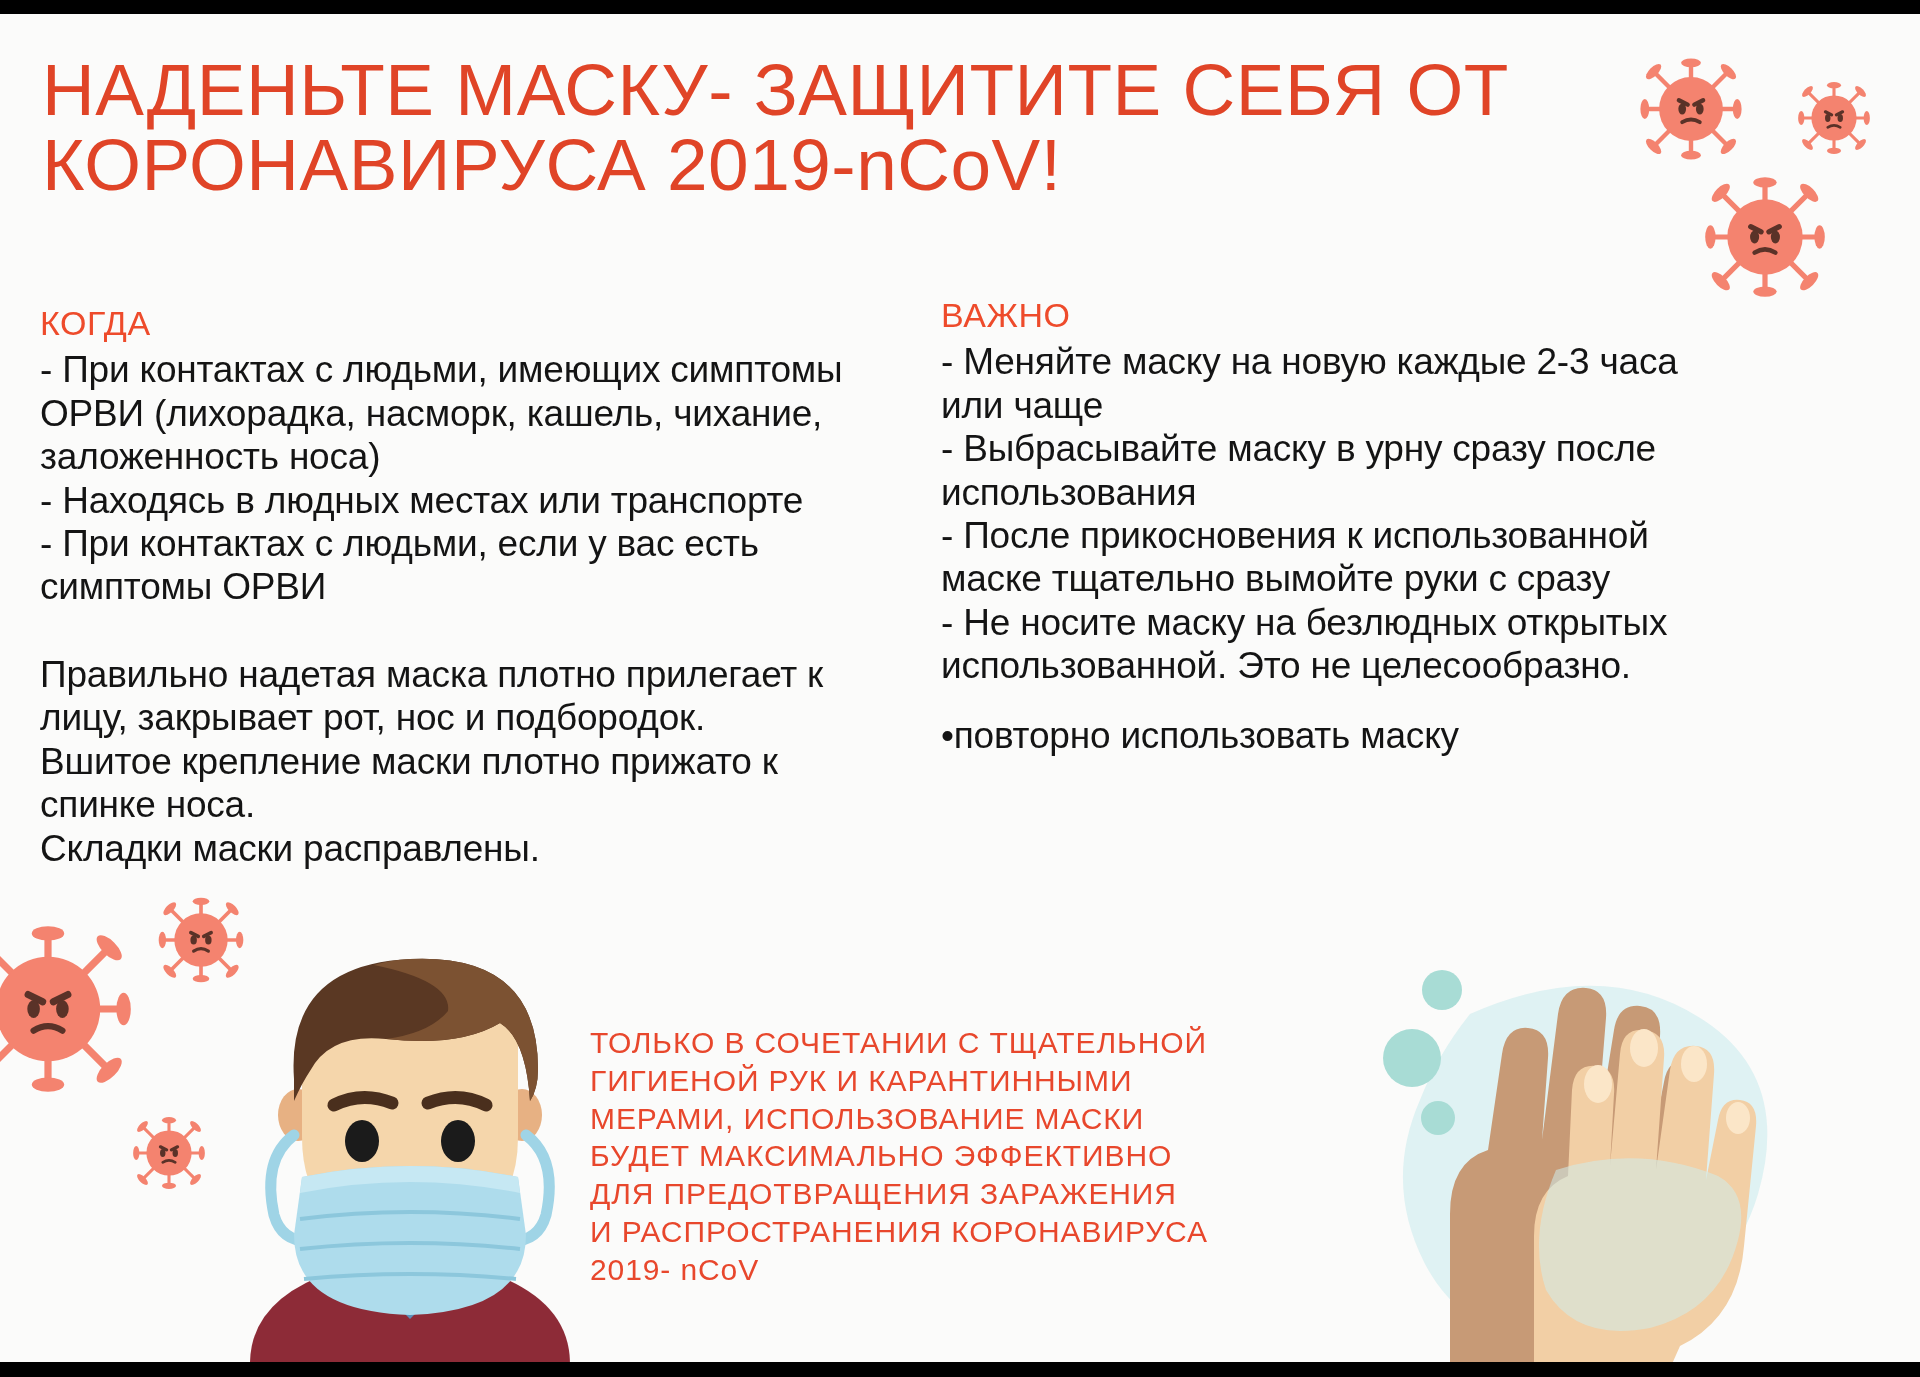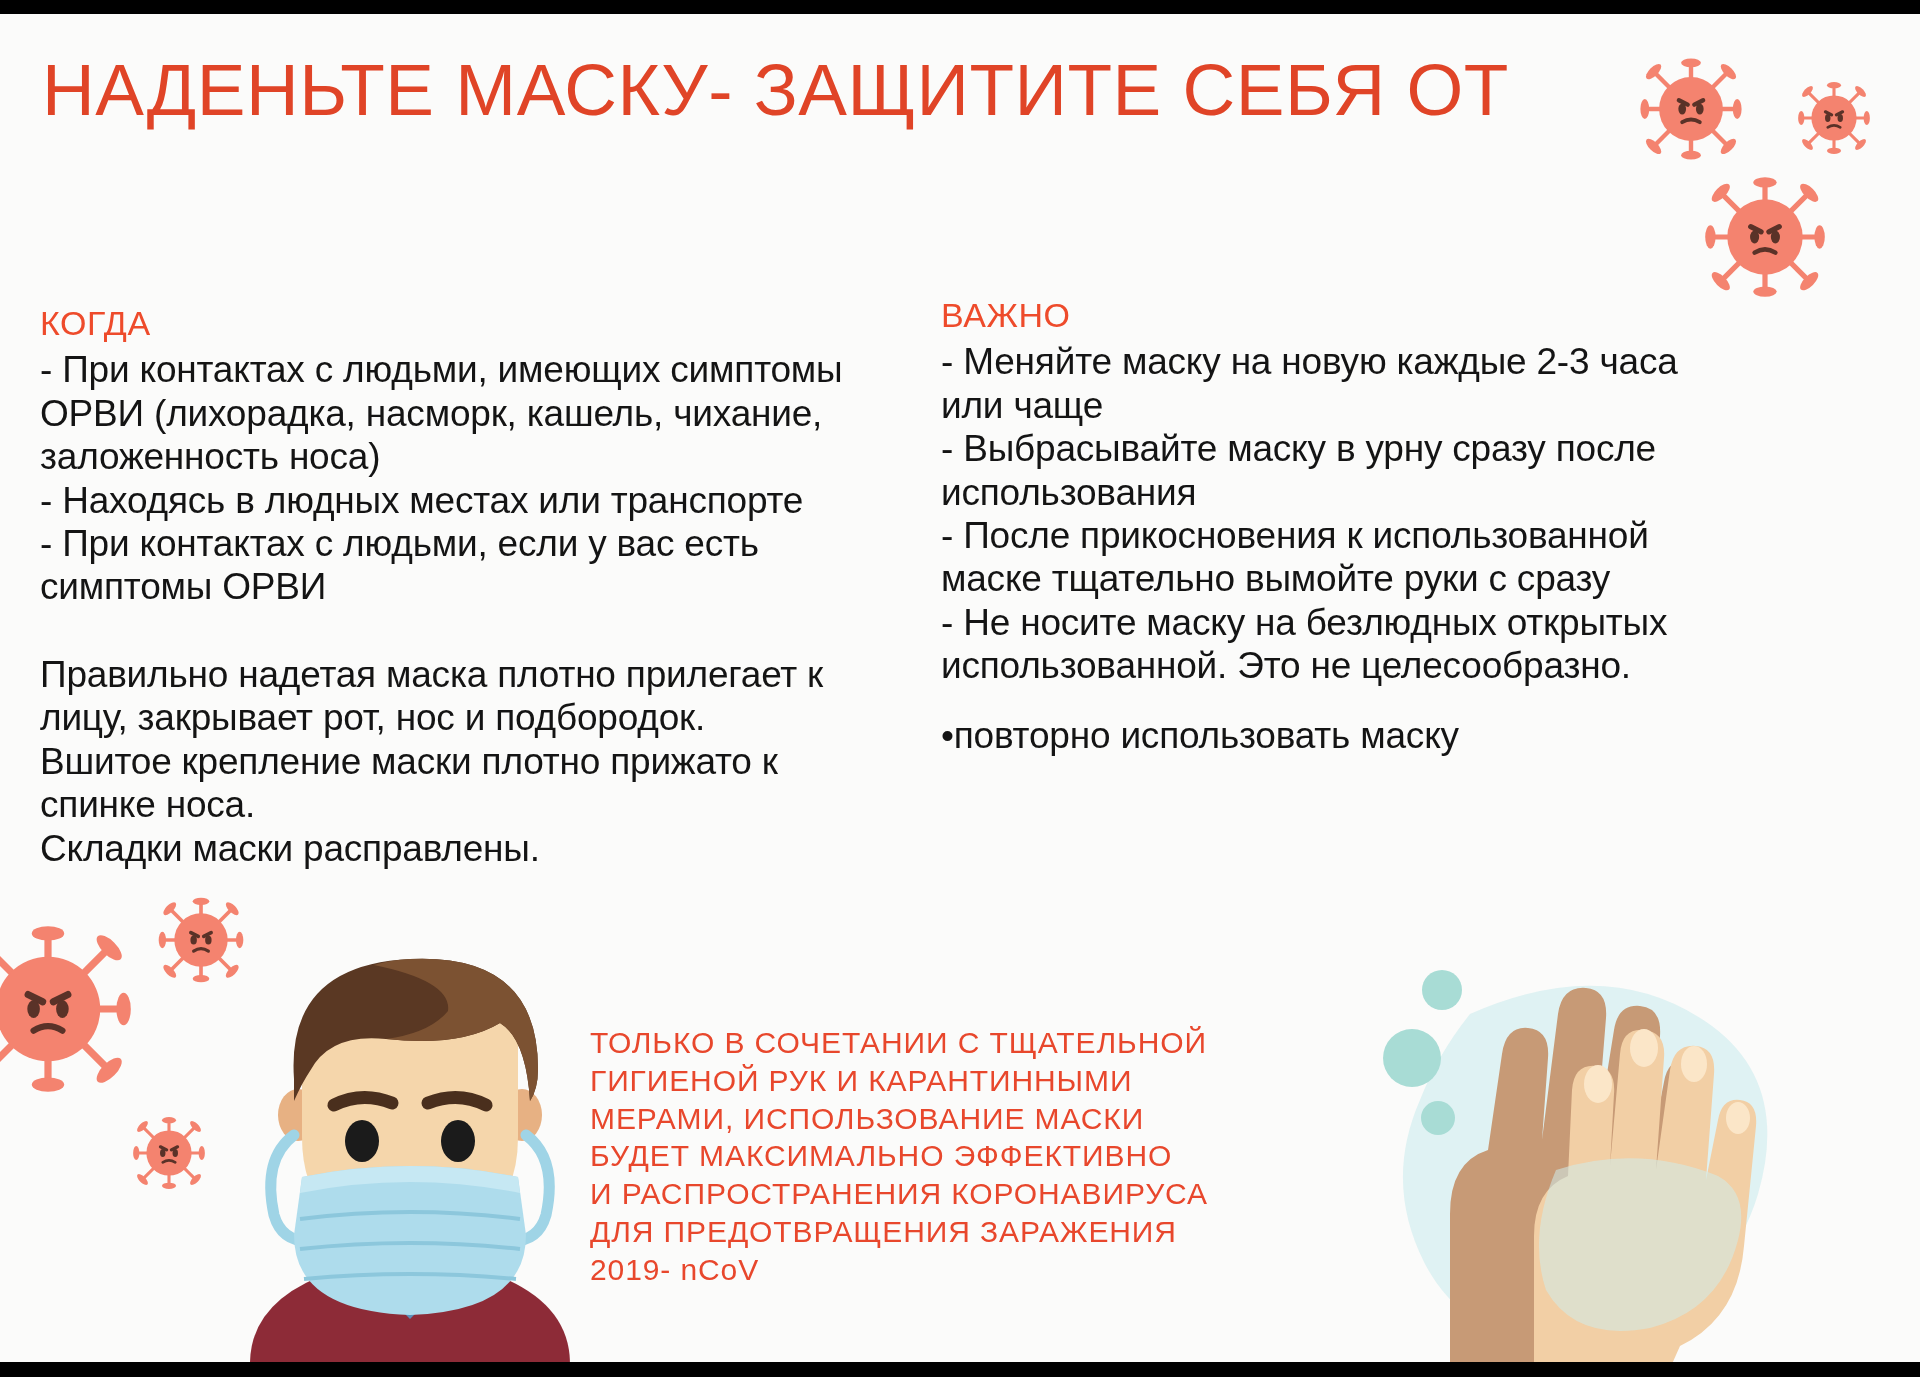--- a/index.html
+++ b/index.html
@@ -78,20 +78,21 @@
   .virus { position: absolute; }
 </style>
 </head>
 <body>
 
 <div id="poster">
   <div class="sheet">
 
     <div class="title">
       <span class="ln">НАДЕНЬТЕ МАСКУ- ЗАЩИТИТЕ СЕБЯ ОТ</span>
+      <span class="ln">КОРОНАВИРУСА 2019-nCoV!</span>
     </div>
 
     <svg class="virus" style="left:1636px; top:40px;" width="110" height="110" viewBox="0 0 100 100">
       <g stroke="#f4836f" stroke-width="4" fill="none">
         <line x1="50" y1="50" x2="50" y2="8"></line>
           <line x1="50" y1="50" x2="82" y2="18"></line>
         <line x1="50" y1="50" x2="92" y2="50"></line>
           <line x1="50" y1="50" x2="82" y2="82"></line>
         <line x1="50" y1="50" x2="50" y2="92"></line>
           <line x1="50" y1="50" x2="18" y2="82"></line>
@@ -357,19 +358,19 @@
       <circle cx="122" cy="96" r="20" fill="#a8dcd5"></circle>
       <circle cx="92" cy="164" r="29" fill="#a8dcd5"></circle>
       <circle cx="118" cy="224" r="17" fill="#a8dcd5"></circle>
     </svg>
 
     <div class="caption">
       <span class="ln">ТОЛЬКО В СОЧЕТАНИИ С ТЩАТЕЛЬНОЙ</span>
       <span class="ln">ГИГИЕНОЙ РУК И КАРАНТИННЫМИ</span>
       <span class="ln">МЕРАМИ, ИСПОЛЬЗОВАНИЕ МАСКИ</span>
       <span class="ln">БУДЕТ МАКСИМАЛЬНО ЭФФЕКТИВНО</span>
+      <span class="ln">ДЛЯ ПРЕДОТВРАЩЕНИЯ ЗАРАЖЕНИЯ</span>
       <span class="ln">И РАСПРОСТРАНЕНИЯ КОРОНАВИРУСА</span>
-      <span class="ln">ДЛЯ ПРЕДОТВРАЩЕНИЯ ЗАРАЖЕНИЯ</span>
       <span class="ln">2019- nCoV</span>
     </div>
 
   </div>
 </div>
 
 </body></html>

